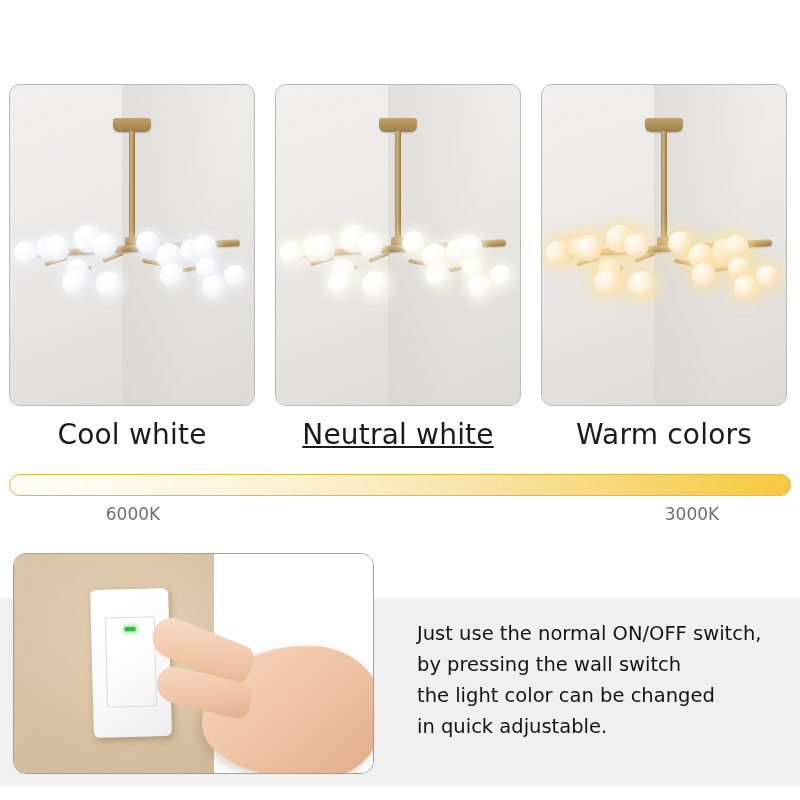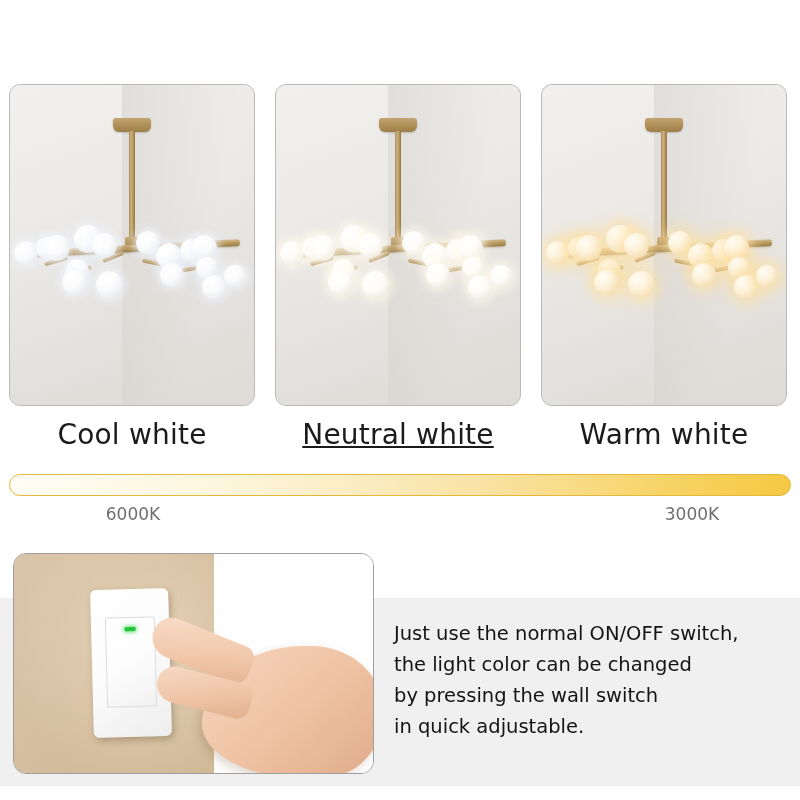--- a/index.html
+++ b/index.html
@@ -175,21 +175,21 @@
     border-radius: 20px 12px 14px 22px;
     transform: rotate(14deg);
   }
 
   
   .caption {
     position: absolute; left: 394px; top: 618px; width: 400px;
     font-family: "DejaVu Sans", sans-serif;
     font-size: 19.5px; line-height: 31px; color: #141414; font-weight: 400;
   }
-  .caption div { white-space: nowrap; }
+  .caption div { white-space: nowrap; margin-left: 23px; }
 </style>
 </head>
 <body>
 
 <div id="page">
 
 
   <div class="panels">
 
     <div class="panel p1">
@@ -291,21 +291,21 @@
         <div class="globe warm" style="left:186px;top:172px; width:22px; height:22px"></div>
         <div class="globe warm" style="left:192px;top:190px; width:24px; height:24px"></div>
         <div class="globe warm" style="left:214px;top:180px; width:22px; height:22px"></div>
       </div>
     </div>
   </div>
 
   <div class="names">
     <div class="name n1">Cool white</div>
     <div class="name n2">Neutral white</div>
-    <div class="name n3">Warm white</div>
+    <div class="name n3">Warm colors</div>
   </div>
 
   <div class="kbar"></div>
   <div class="kticks">
     <div class="ktick k1">6000K</div>
     <div class="ktick k3">3000K</div>
   </div>
 
   <div class="band"></div>
 
@@ -319,18 +319,18 @@
     </div>
     <div class="hand">
       <div class="palm"></div>
       <div class="finger1"></div>
       <div class="finger2"></div>
     </div>
   </div>
 
   <div class="caption">
     <div>Just use the normal ON/OFF switch,</div>
+    <div>by pressing the wall switch</div>
     <div>the light color can be changed</div>
-    <div>by pressing the wall switch</div>
     <div>in quick adjustable.</div>
   </div>
 
 </div>
 
 </body></html>

